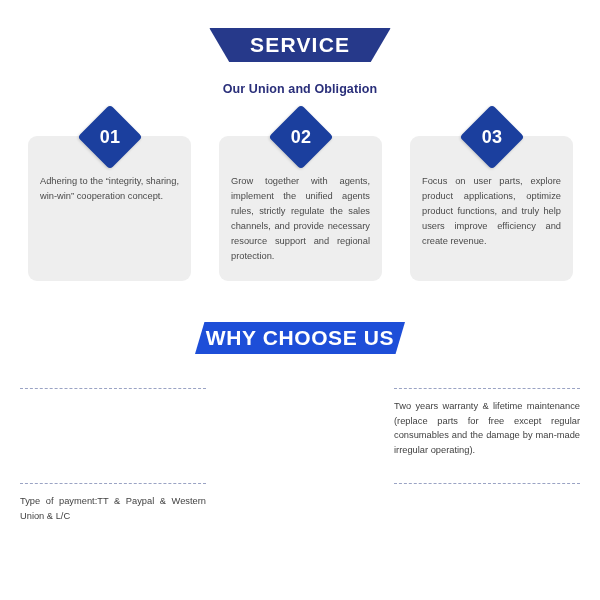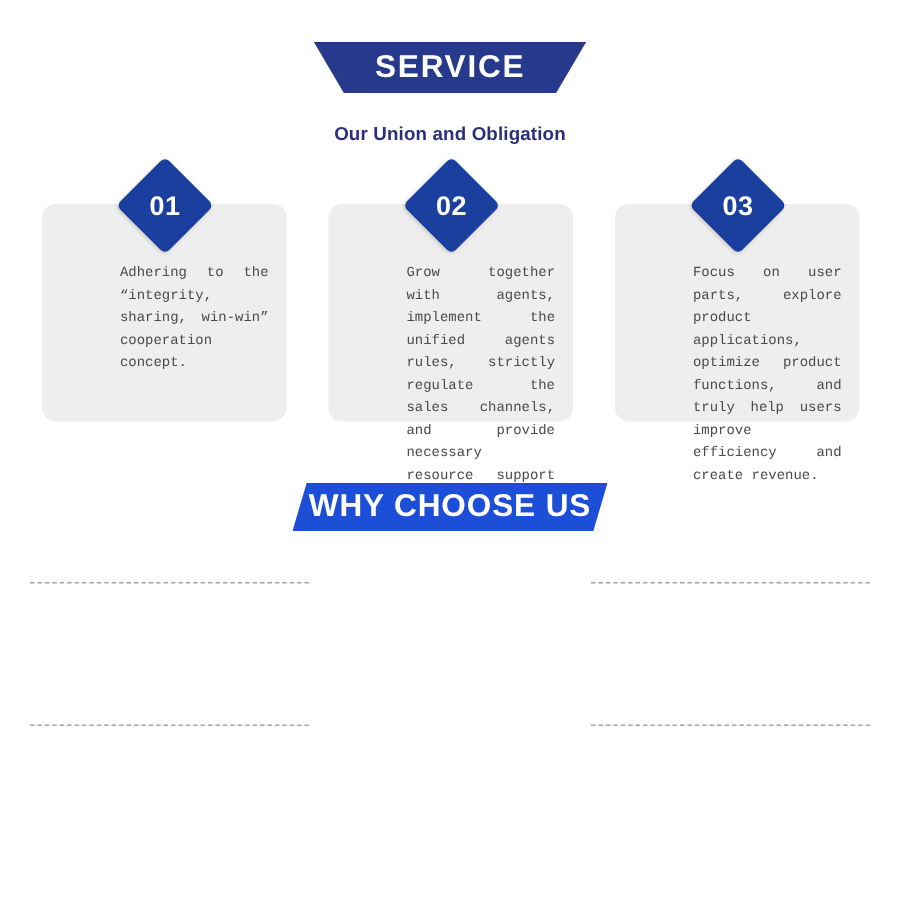--- a/index.html
+++ b/index.html
@@ -107,22 +107,21 @@
   }
   .svc-text {
     position: absolute;
     left: 12px;
     right: 12px;
     top: 38px;
     font-size: 9.3px;
     line-height: 15px;
     color: #4a4a4a;
     text-align: justify;
-    font-family: Liberation Mono, monospace;
-    margin-left: 40px;
+    font-family: Liberation Sans, sans-serif;
   }
 
   
   .why-wrap {
     position: absolute;
     left: 0;
     top: 322px;
     width: 600px;
     display: flex;
     justify-content: center;
@@ -216,23 +215,25 @@
 </div>
 
 <div class="why-content">
 
   <div class="feat-block feat-left feat-top">
     <div class="feat-dash"></div>
   </div>
 
   <div class="feat-block feat-right feat-top">
     <div class="feat-dash"></div>
+    <div class="feat-text">Two years warranty &amp; lifetime maintenance (replace parts for free except regular consumables and the damage by man-made irregular operating).</div>
   </div>
 
   <div class="feat-block feat-left feat-bottom">
     <div class="feat-dash"></div>
+    <div class="feat-text">Type of payment:TT &amp; Paypal &amp; Western Union &amp; L/C</div>
   </div>
 
   <div class="feat-block feat-right feat-bottom">
     <div class="feat-dash"></div>
   </div>
 
 </div>
 
 </body></html>

